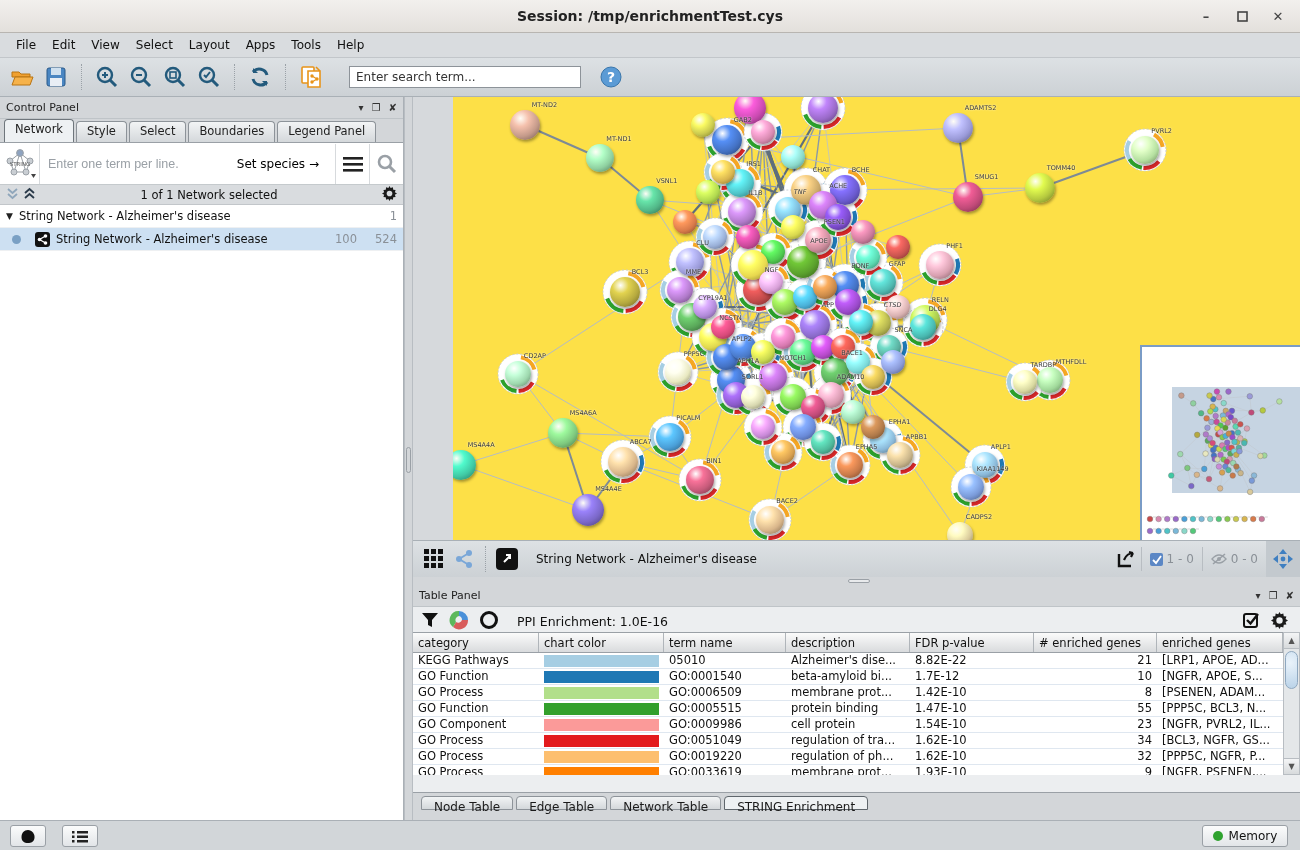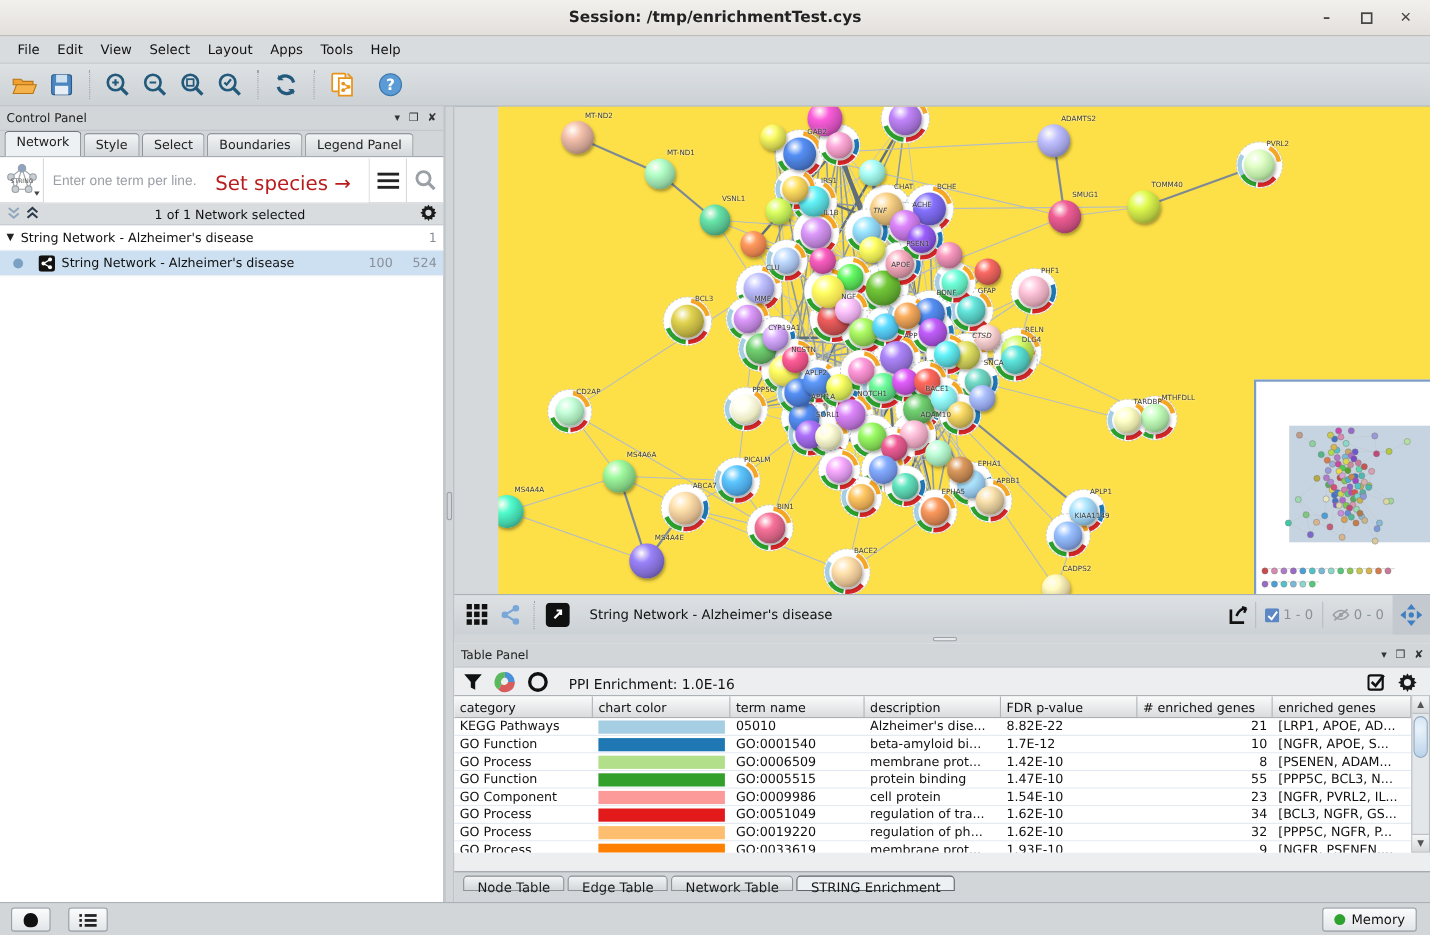--- a/index.html
+++ b/index.html
@@ -38,21 +38,21 @@
   .panel-btn { font-size:10px; color:#333; font-weight:bold; }
   #cp-tabs { height:24px; background:#d3d6d9; display:flex; align-items:flex-end; padding-left:4px; gap:2px; border-bottom:1px solid #9aa0a6;}
   .cp-tab { height:21px; padding:2px 10px; font-size:11.5px; border:1px solid #8d9399; border-bottom:none;
     border-radius:4px 4px 0 0; background:linear-gradient(#f2f4f5,#d4d8db); color:#222; }
   .cp-tab.active { background:#eef1f3; height:23px; font-weight:normal; border-color:#6f767c; }
   #string-bar { height:42px; background:#fff; border-bottom:1px solid #c5cacd; display:flex; align-items:center; }
   #string-logo { width:40px; height:40px; display:flex; align-items:center; justify-content:center; border-right:1px solid #d7dadd; }
   #string-input-wrap { position:relative; flex:1; height:40px; }
   #string-input { width:100%; height:40px; border:none; outline:none; font-size:12.5px; padding:0 8px; }
   #string-input::placeholder { color:#9aa0a6; }
-  #species-hint { position:absolute; right:16px; top:13px; color:#b91c1c; font-size:18px; pointer-events:none; }
+  #species-hint { position:absolute; right:16px; top:13px; color:#000000; font-size:12px; pointer-events:none; }
   .sb-icon { width:34px; height:40px; display:flex; align-items:center; justify-content:center; border-left:1px solid #d7dadd; }
 
   #selection-bar { height:20px; background:#d9dcdf; border-bottom:1px solid #c2c6ca;
     display:flex; align-items:center; padding:0 6px; }
   #selection-text { flex:1; text-align:center; font-size:11.5px; color:#111; }
 
   .tree-row { height:23px; display:flex; align-items:center; font-size:11.5px; border-bottom:1px solid #eef0f2; background:#fff; padding:0 6px; }
   .tree-row.selected { background:#cde0f2; }
   .tree-count { color:#8a9097; margin-left:10px; width:30px; text-align:right; }
   .tree-label { margin-left:6px; color:#111; }
@@ -191,20 +191,21 @@
     <span class="tb-icon">
       <svg width="28" height="28" viewBox="0 0 28 28">
           <rect x="5" y="4" width="12" height="16" rx="1" fill="#fff" stroke="#e8941a" stroke-width="1.6"></rect>
           <path d="M11 8 h12 v16 h-12 z M23 8 l-4 -4" fill="#fff" stroke="#e8941a" stroke-width="1.6"></path>
           <circle cx="15" cy="13" r="1.7" fill="#e8941a"></circle>
           <circle cx="20" cy="16" r="1.7" fill="#e8941a"></circle>
           <circle cx="15" cy="19" r="1.7" fill="#e8941a"></circle>
           <path d="M15 13 l5 3 l-5 3" fill="none" stroke="#e8941a" stroke-width="1.2"></path>
         </svg>
       </span>
+    <input id="search-input" placeholder="Enter search term..." style="">
     <span class="tb-icon" style="margin-left:10px;">
       <svg width="24" height="24" viewBox="0 0 24 24">
           <circle cx="12" cy="12" r="10" fill="#5b9bd5" stroke="#3a76ab"></circle>
           <text x="12" y="17" text-anchor="middle" font-size="14" font-weight="bold" fill="#fff" font-family="DejaVu Sans">?</text>
         </svg>
       </span>
   </div>
 
   <div id="control-panel">
     <div class="panel-titlebar">

